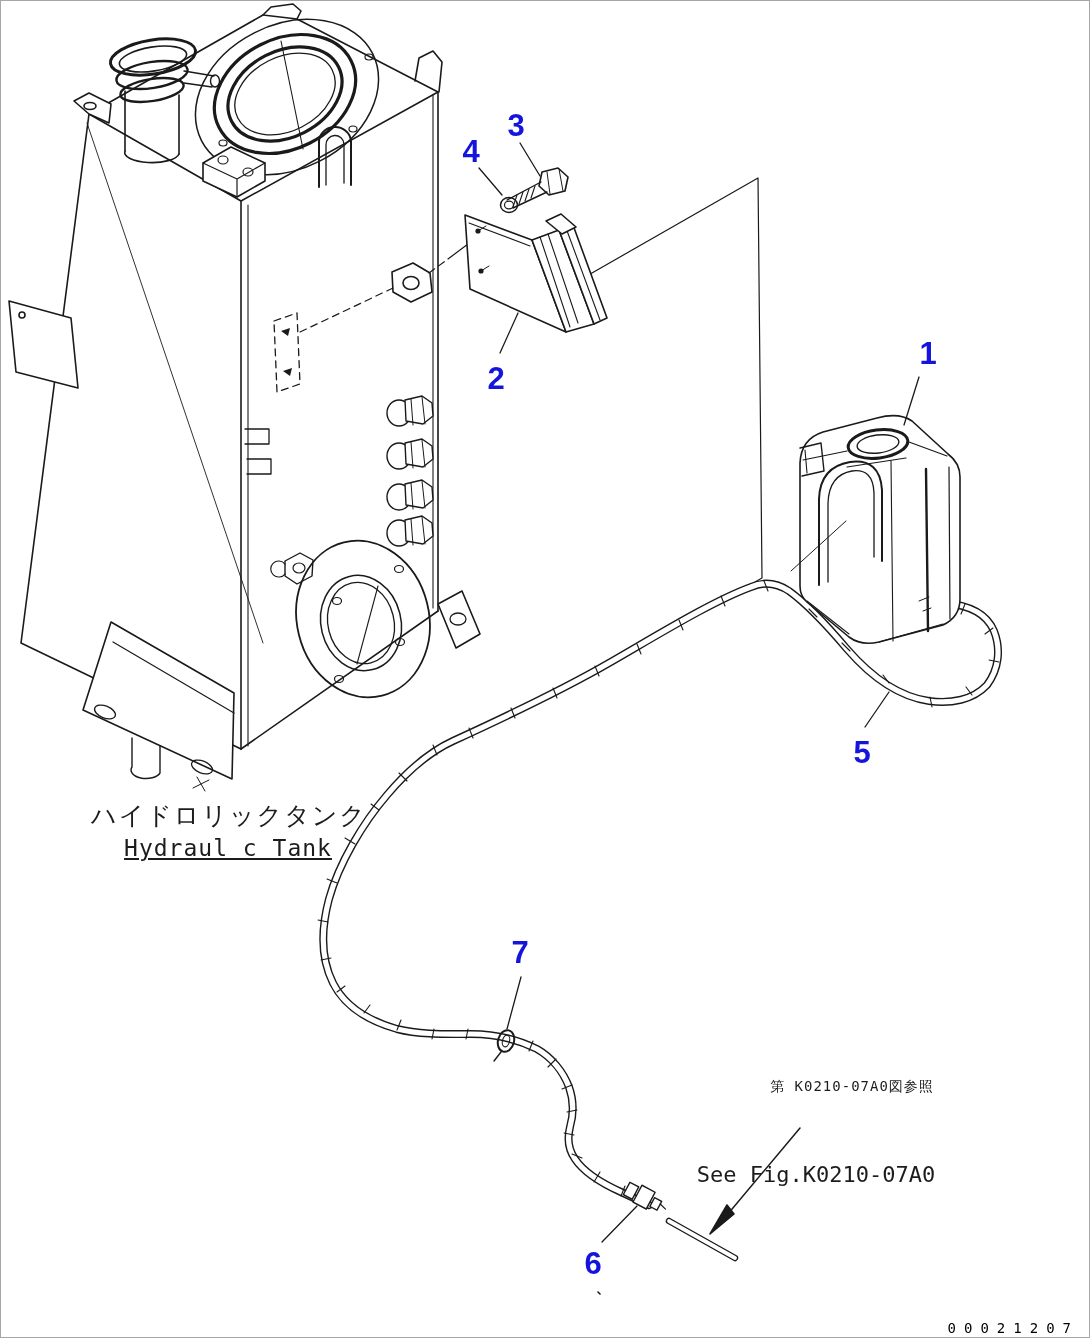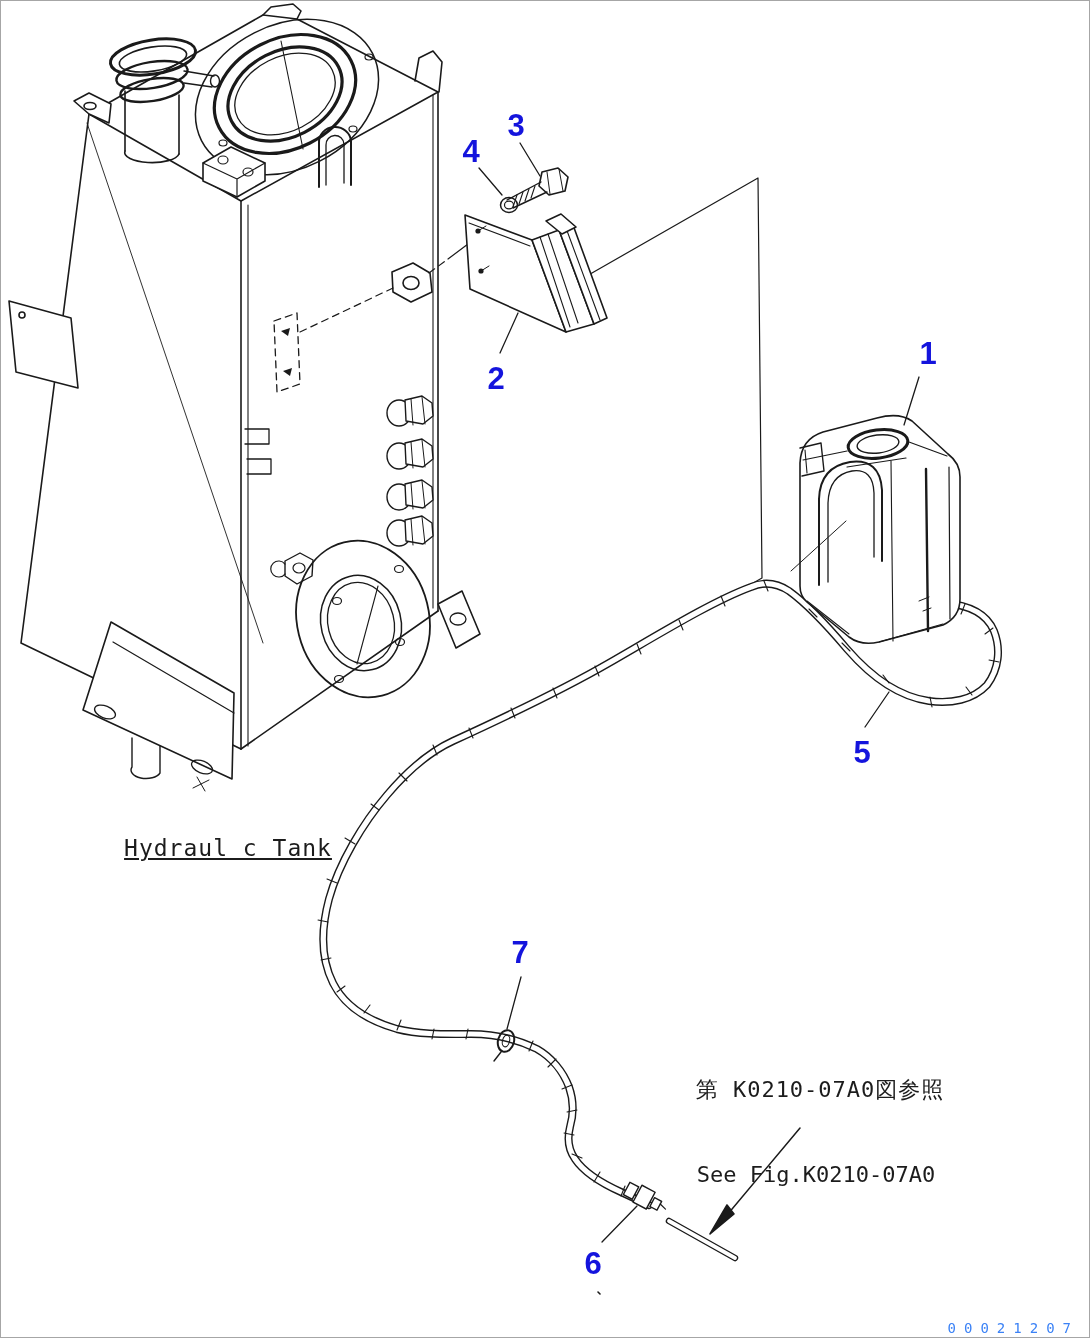--- a/index.html
+++ b/index.html
@@ -14,26 +14,26 @@
     color:#1414dd;font:bold 31px "Liberation Sans",sans-serif;
     line-height:1;cursor:pointer;user-select:none;
   }
   .cad-text{
     position:absolute;transform:translateX(-50%);
     color:#1c1c1c;font-family:"DejaVu Sans Mono",monospace;
     white-space:nowrap;line-height:1;
   }
   .cad-jp{font-size:25px;letter-spacing:2px;}
   .cad-en{font-size:23px;letter-spacing:1px;text-decoration:underline;}
-  .ref-jp{font-size:22px;letter-spacing:1px;}
+  .ref-jp{font-size:14px;letter-spacing:1px;margin-left:32px;}
   .ref-en{font-size:22px;letter-spacing:0px;}
   .doc-number{
     position:absolute;right:10px;bottom:1px;transform:none;
     font-family:"DejaVu Sans Mono",monospace;font-size:14px;
-    letter-spacing:8px;color:#3b82f6;
+    letter-spacing:8px;color:#000000;
   }
 </style>
 </head>
 <body>
 
 <div class="page">
 
   <svg class="drawing" width="1090" height="1338" viewBox="0 0 1090 1338" fill="none" stroke="#1a1a1a" stroke-width="1.6" stroke-linecap="round" stroke-linejoin="round">
 
     <g stroke-width="1.2">
@@ -252,18 +252,19 @@
   </svg>
 
   <div class="callout" style="left:927px;top:352px;">1</div>
   <div class="callout" style="left:495px;top:377px;">2</div>
   <div class="callout" style="left:515px;top:124px;">3</div>
   <div class="callout" style="left:470px;top:150px;">4</div>
   <div class="callout" style="left:861px;top:751px;">5</div>
   <div class="callout" style="left:592px;top:1262px;">6</div>
   <div class="callout" style="left:519px;top:951px;">7</div>
 
+  <div class="cad-text cad-jp" style="left:228px;top:802px;">ハイドロリックタンク</div>
   <div class="cad-text cad-en" style="left:227px;top:836px;">Hydraul c Tank</div>
   <div class="cad-text ref-jp" style="left:819px;top:1078px;">第 K0210-07A0図参照</div>
   <div class="cad-text ref-en" style="left:815px;top:1163px;text-align:right;">See Fig.K0210-07A0</div>
 
   <div class="doc-number">00021207</div>
 </div>
 
 </body></html>

